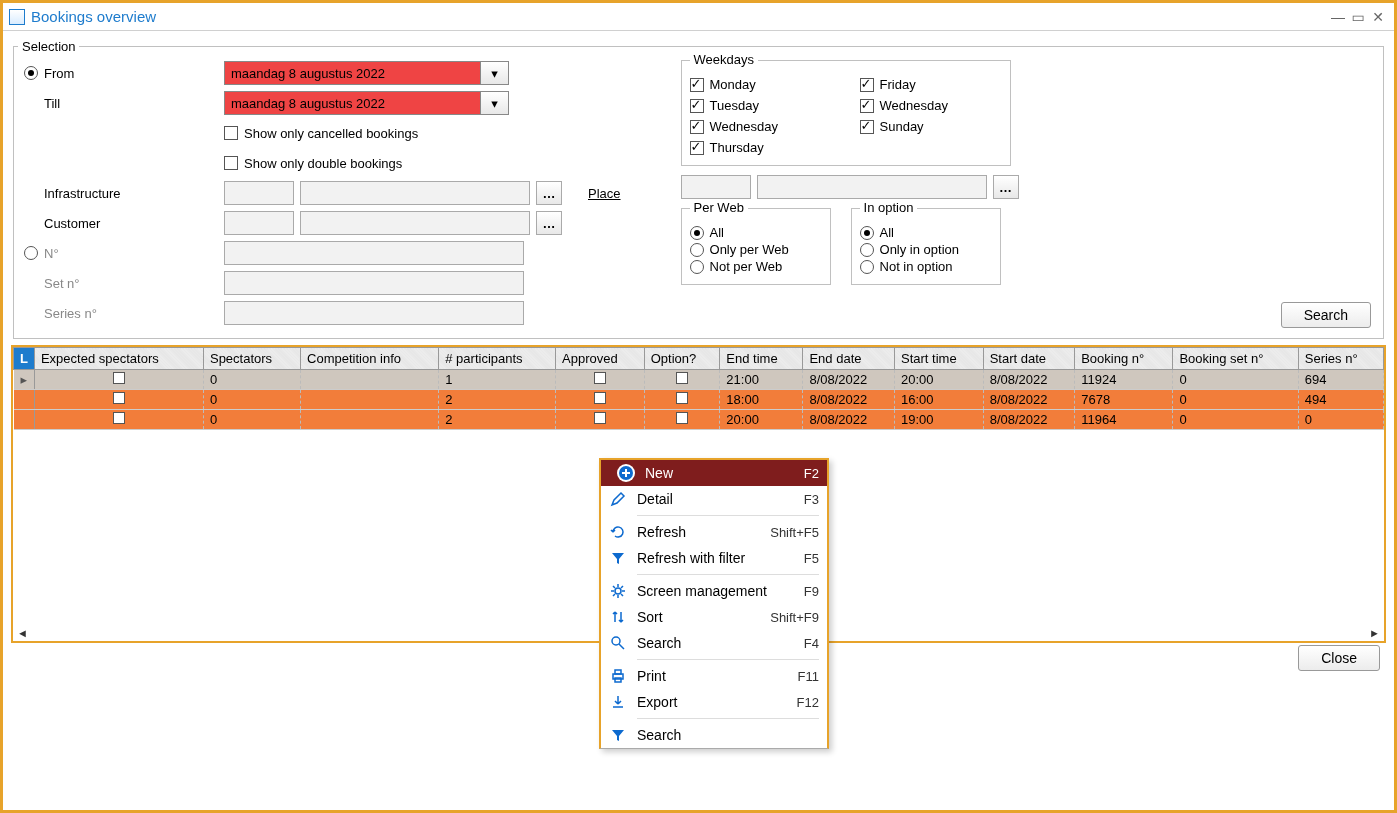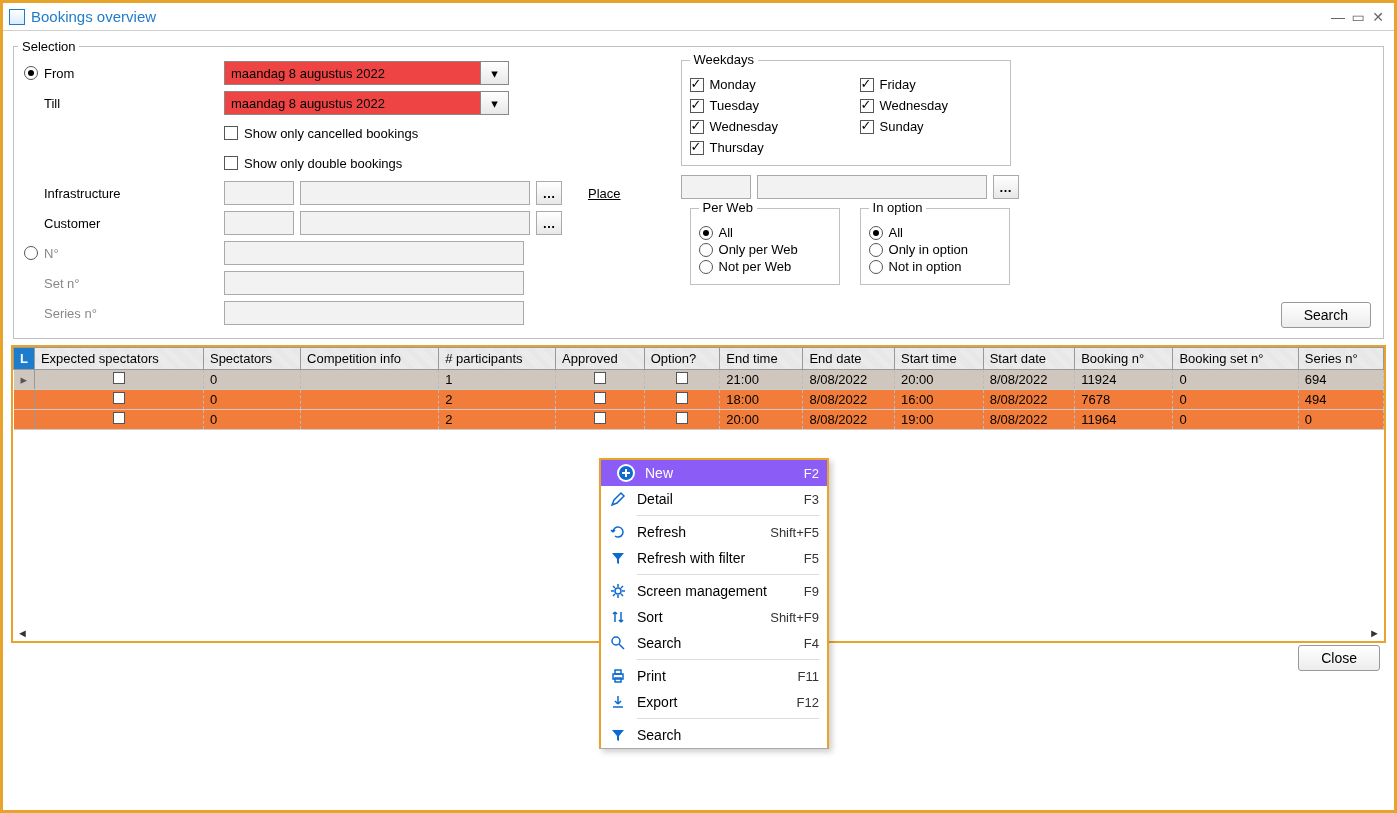--- a/index.html
+++ b/index.html
@@ -211,21 +211,21 @@
   }
   .context-menu .mi {
     display: flex;
     align-items: center;
     padding: 4px 8px;
     font-size: 14px;
     cursor: pointer;
     gap: 10px;
   }
   .context-menu .mi.selected {
-    background: #8b5cf6;
+    background: #7f1d1d;
     color: #fff;
     padding-left: 16px;
   }
   .context-menu .mi .micon {
     width: 18px; height: 18px;
     display:flex; align-items:center; justify-content:center;
     color:#0d6acf;
     flex-shrink:0;
   }
   .context-menu .mi.selected .micon { color:#fff; background:#fff; border-radius:50%; }
@@ -370,21 +370,21 @@
       <span class="lbl">Thursday</span>
             </div>
             <div class="opt-row"></div>
           </div>
       </div>
       <div class="sel-row" style="margin-top:4px;">
         <div class="tiny-input small"></div>
         <div class="tiny-input med"></div>
         <div class="threedots">…</div>
       </div>
-      <div class="sel-row" style="align-items:flex-start; gap:20px; margin-top:4px;justify-content:center;">
+      <div class="sel-row" style="align-items:flex-start; gap:20px; margin-top:4px;">
         <div class="groupbox" style="width:150px;">
           <span class="gtitle">Per Web</span>
           <div id="perweb-holder">
               <div class="opt-row">
                 <span class="radio checked"></span>
       <span class="lbl">All</span>
               </div>
               <div class="opt-row">
                 <span class="radio "></span>
       <span class="lbl">Only per Web</span>

